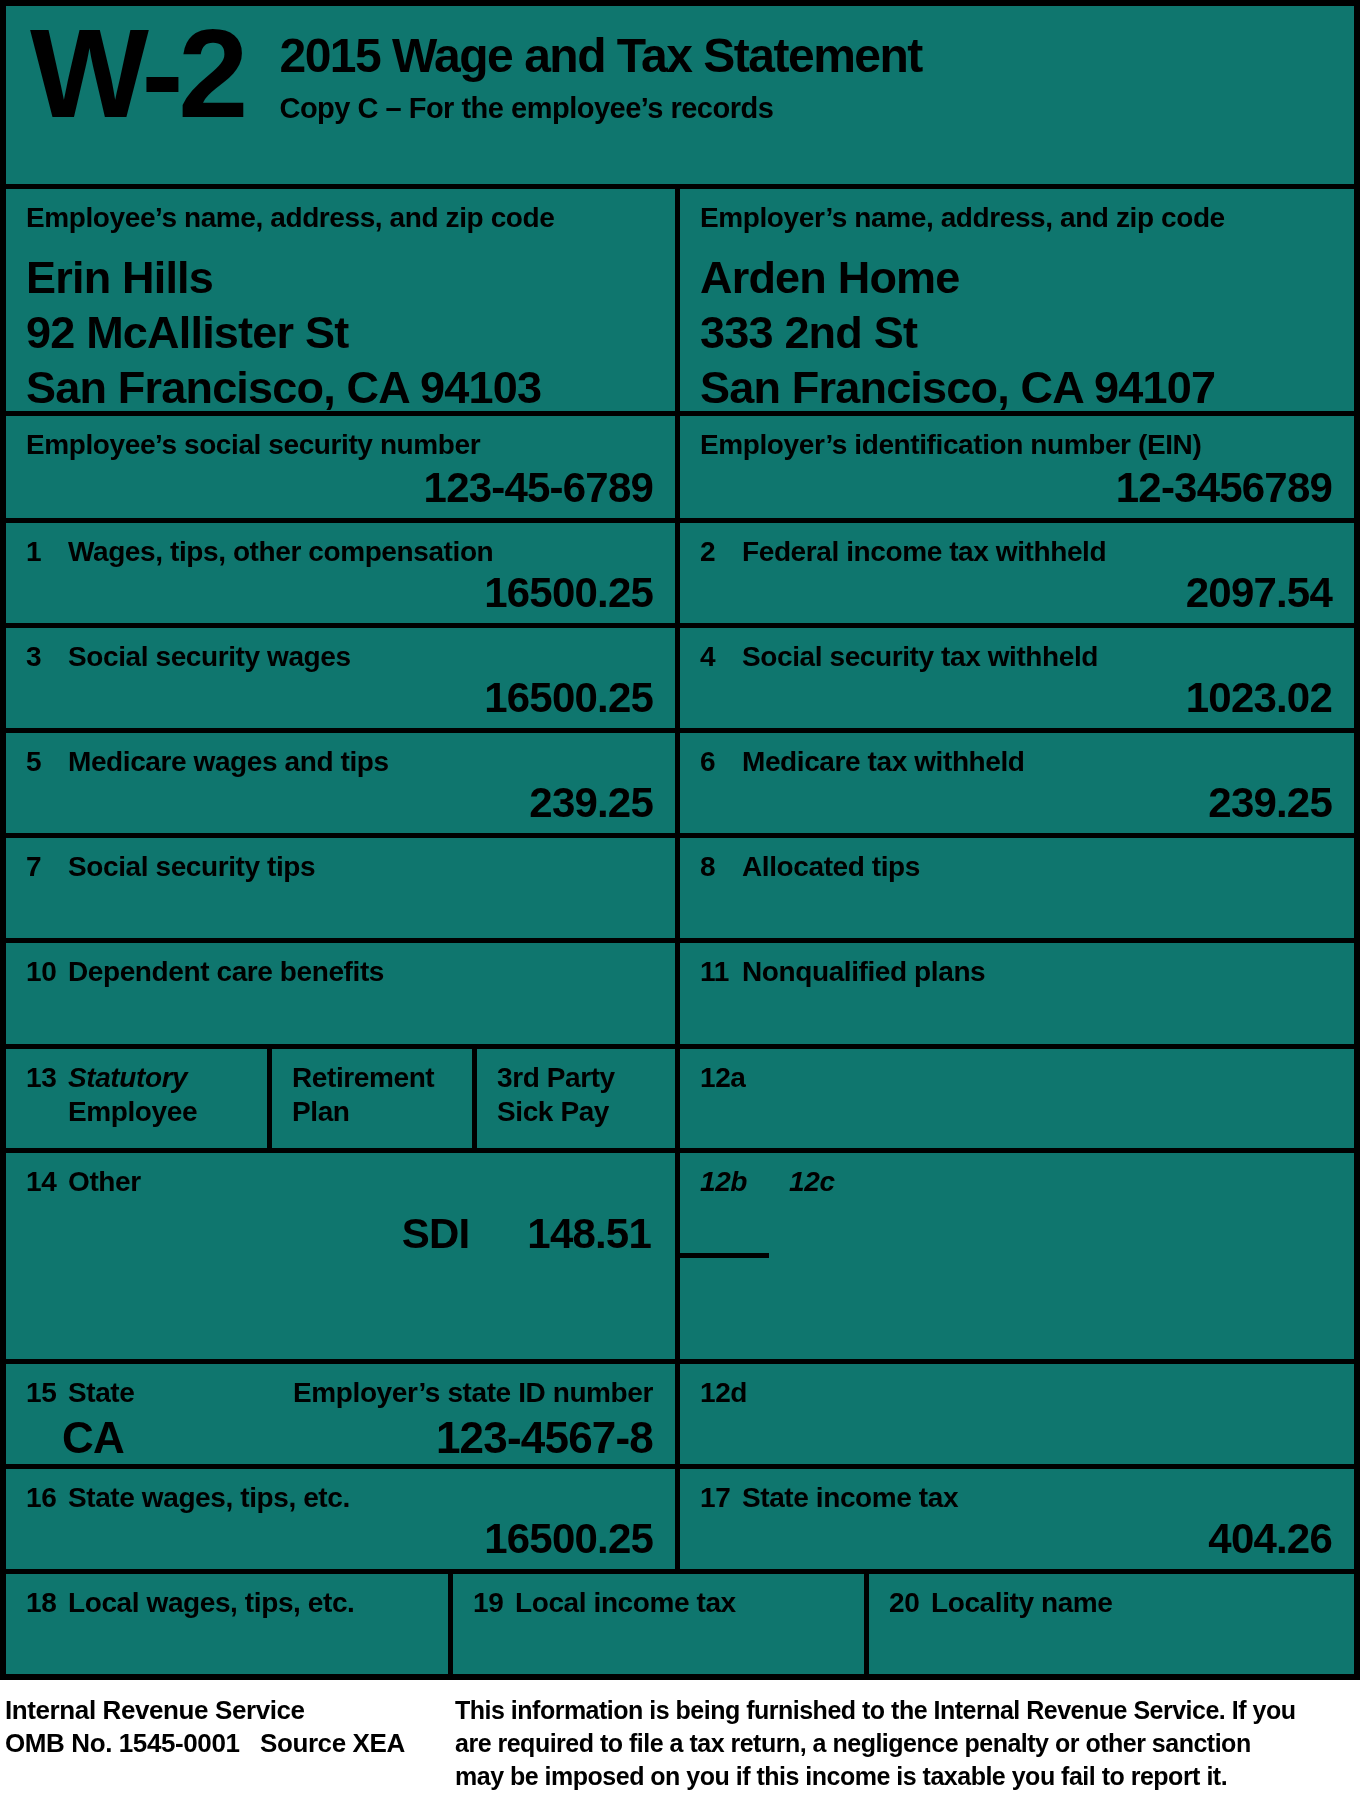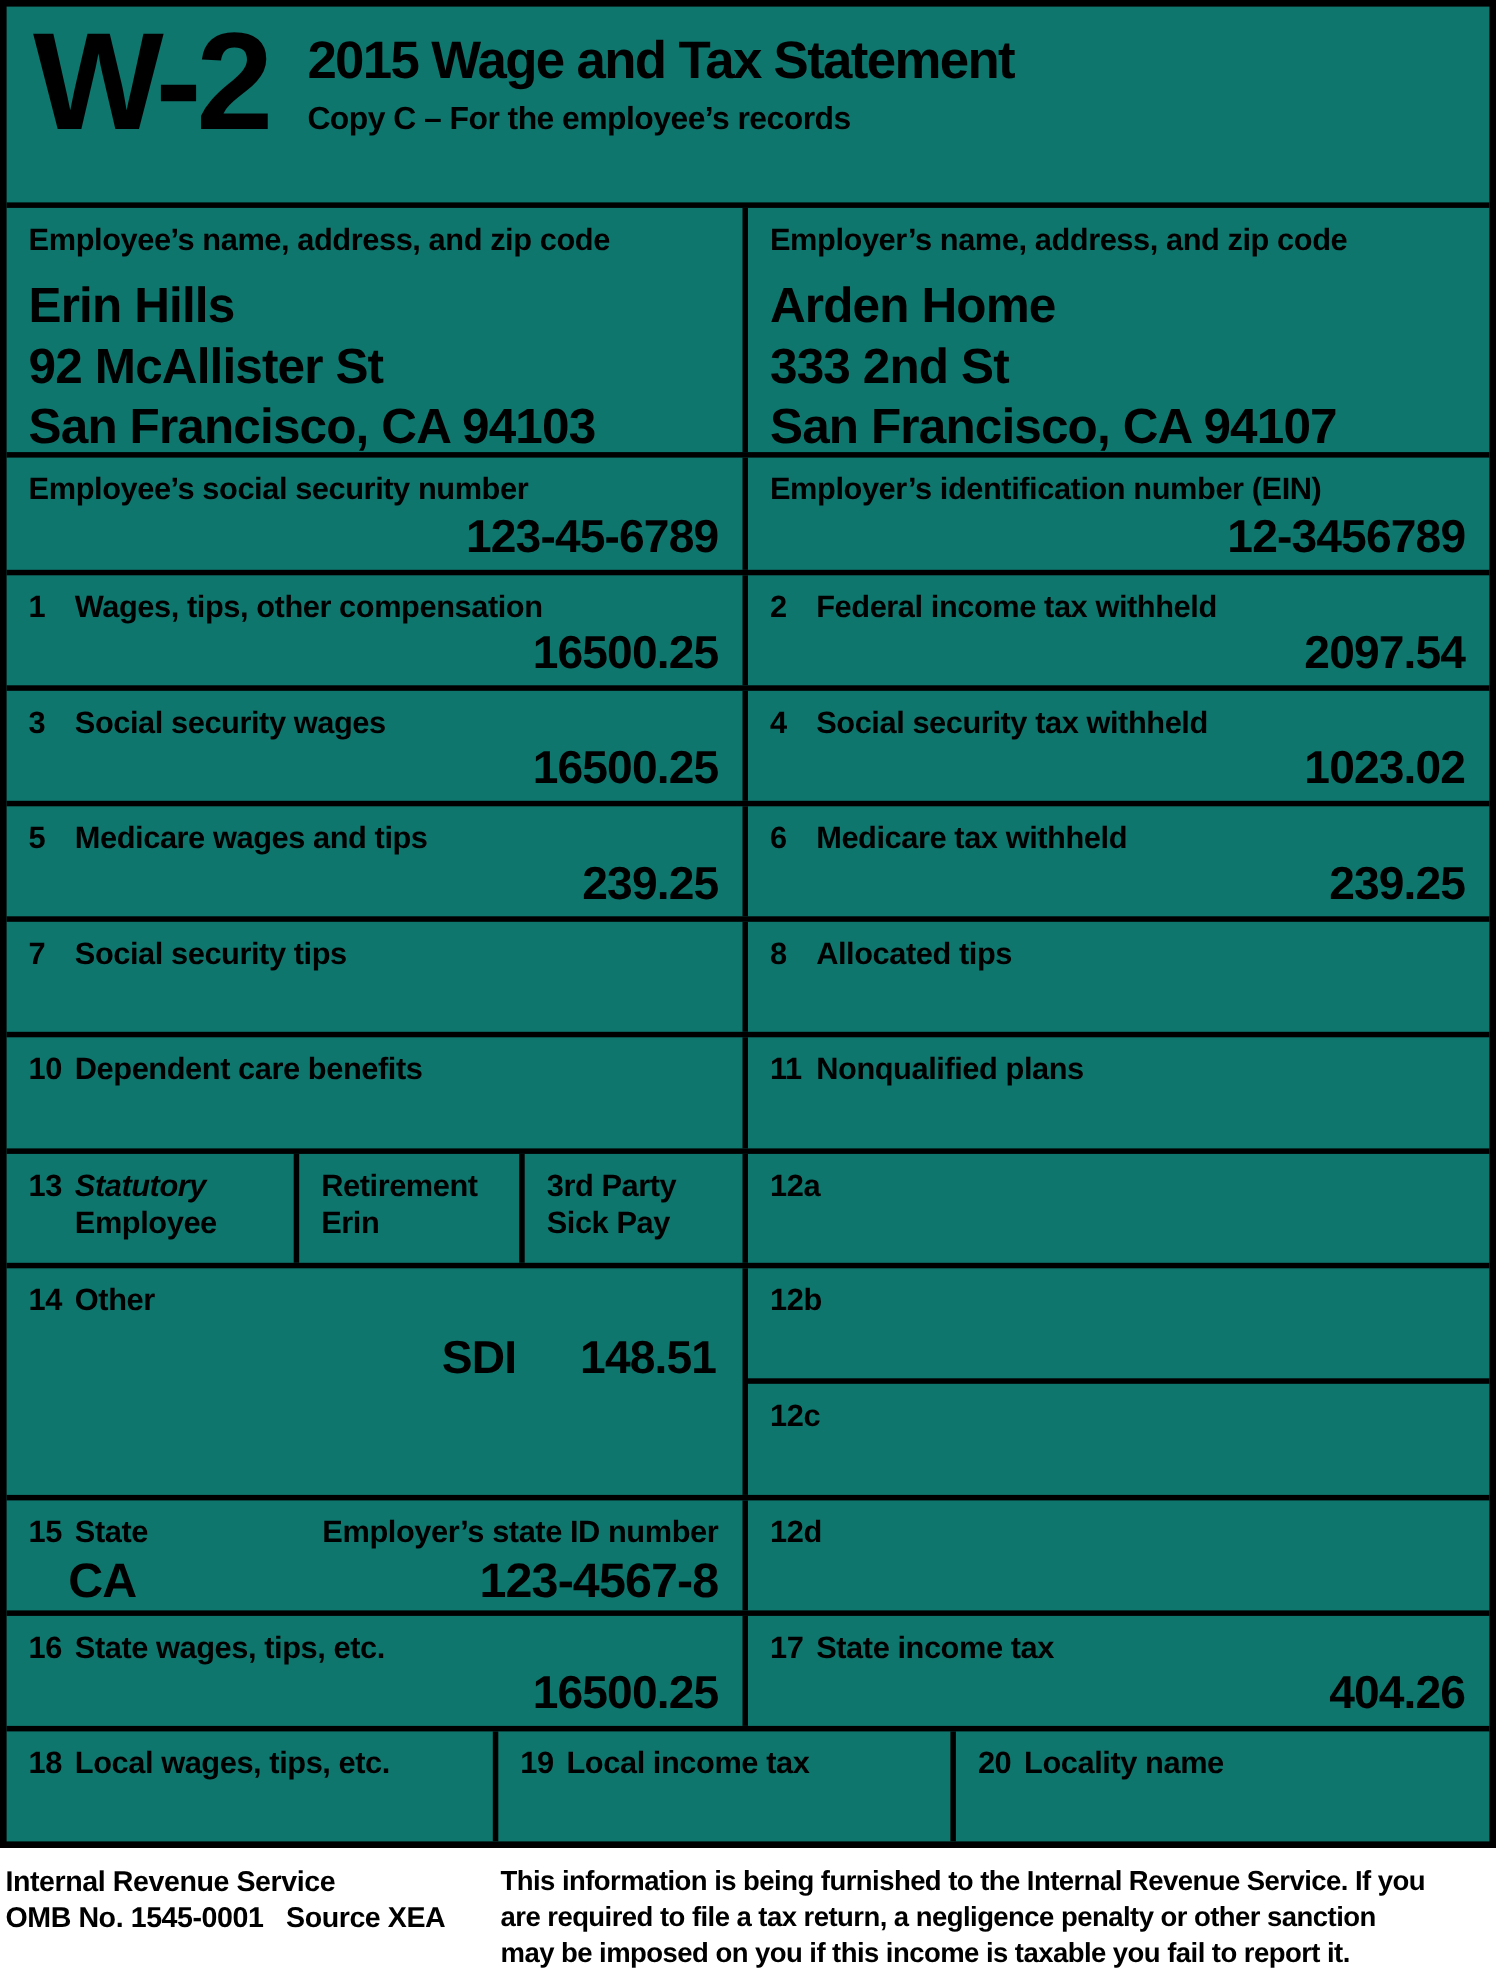--- a/index.html
+++ b/index.html
@@ -39,21 +39,21 @@
   
   .r-id    { height:107px; }
   .r-std   { height:105px; }
   .r-1011  { height:106px; }
   .r-13    { height:104px; }
   .r-14    { height:211px; }
   .lbl2 { font-size:28px; font-weight:600; letter-spacing:-0.4px; line-height:34px; }
   .c13a { width:266px; flex:none; }
   .c13b { width:205px; flex:none; }
   .c13c { width:203px; flex:none; }
-  .col12 { flex:1; display:flex; flex-direction:column; }
+  .col12 { flex:1; display:flex; flex-direction:row;font-style:italic; }
   .sub12b { height:105px; border-bottom:5px solid #000; box-sizing:border-box; }
   .sub12c { flex:1; }
   .sdi {
     display:flex; justify-content:flex-end; gap:58px; padding-right:2px;
     margin-top:12px; font-size:42px; font-weight:700; letter-spacing:-0.8px;
   }
   .lblrow { display:flex; justify-content:space-between; align-items:flex-start; }
   .valrow { display:flex; justify-content:space-between; align-items:flex-end; margin-top:4px;
             font-size:44px; font-weight:700; letter-spacing:-0.8px; }
   .state-abbr { margin-left:36px; }
@@ -201,21 +201,21 @@
         <span class="num">13</span>
         <span>
           <span style="display:block;font-style:italic;">Statutory</span>
           <span style="display:block;">Employee</span>
         </span>
       </div>
     </div>
     <div class="cell c13b bR">
       <div class="lbl2">
         <span style="display:block;">Retirement</span>
-        <span style="display:block;">Erin</span>
+        <span style="display:block;">Plan</span>
       </div>
     </div>
     <div class="cell c13c bR">
       <div class="lbl2">
         <span style="display:block;">3rd Party</span>
         <span style="display:block;">Sick Pay</span>
       </div>
     </div>
     <div class="cell rc">
       <div class="lbl">12a</div>

